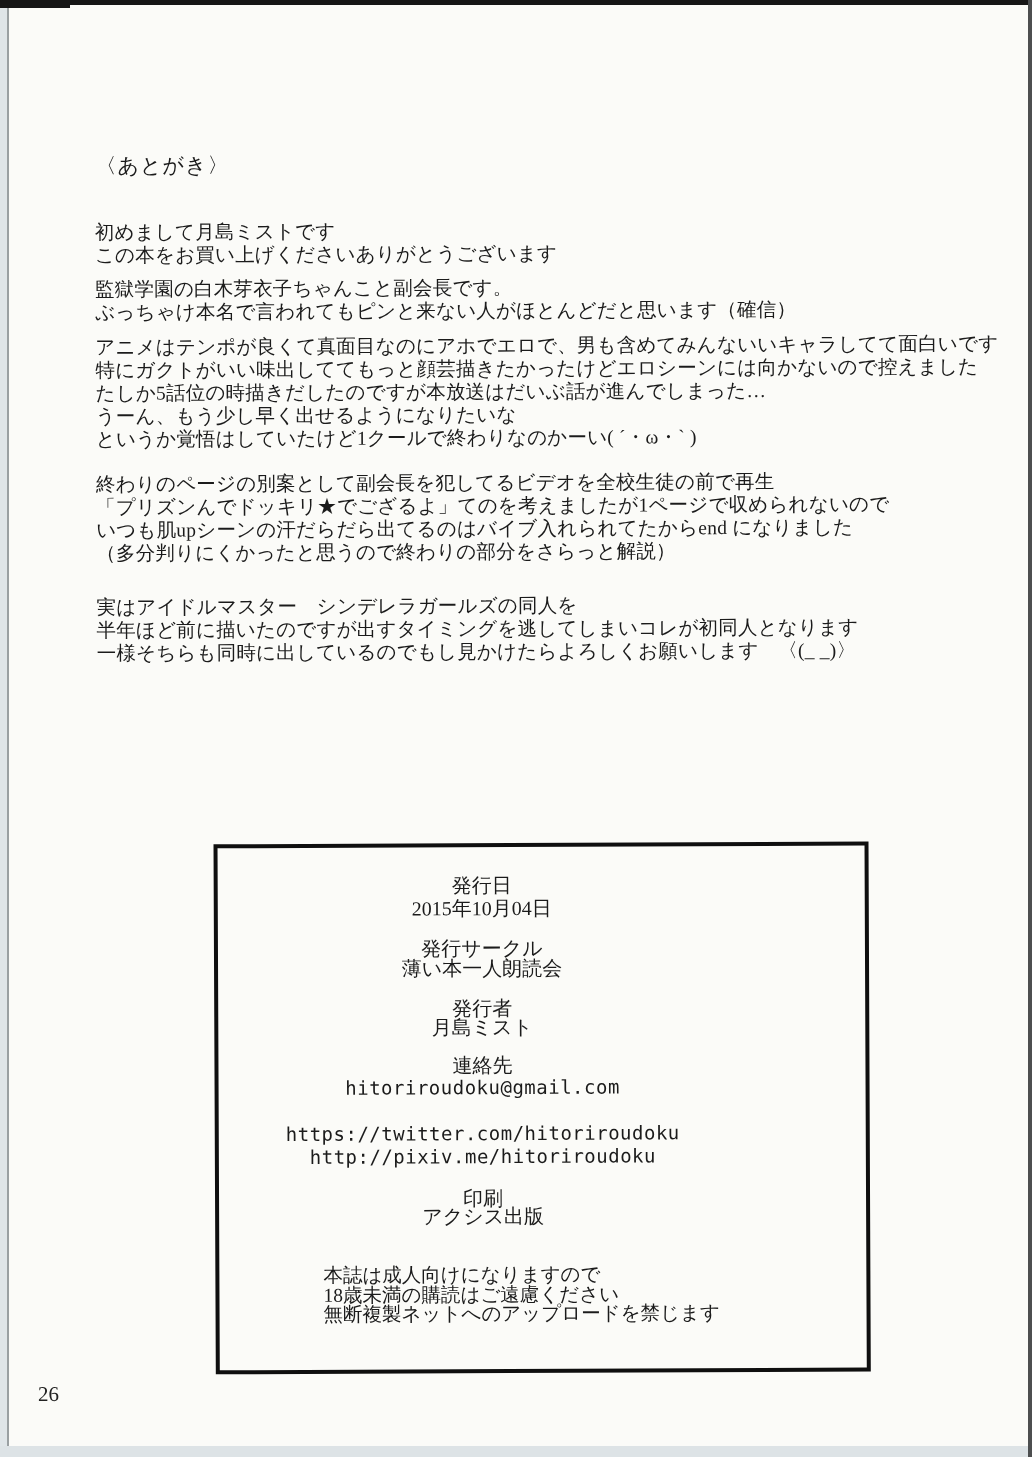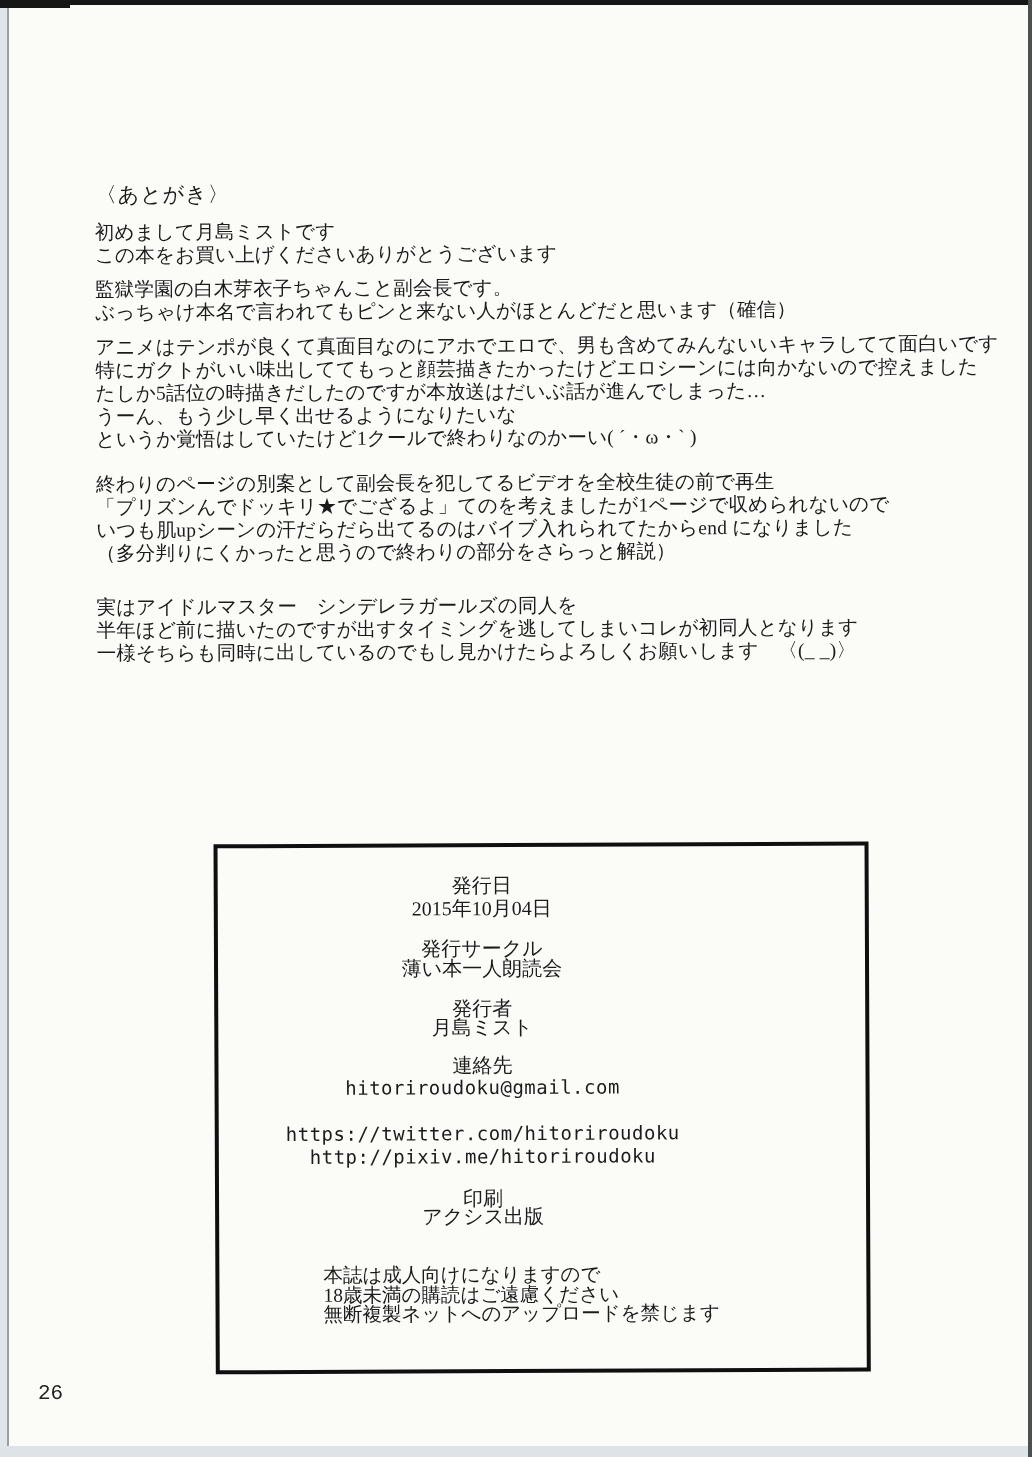--- a/index.html
+++ b/index.html
@@ -68,21 +68,20 @@
     transform: rotate(-0.25deg);
     transform-origin: 50% 50%;
   }
 
   .afterword-heading {
     position: absolute;
     left: 98px; top: 151px;
     font-size: 21px;
     line-height: 26px;
     letter-spacing: 1px;
-    margin-top: 29px;
   }
 
   .body-paragraph {
     position: absolute;
     left: 97px;
     font-size: 19.5px;
     line-height: 23px;
     white-space: pre-line;
     letter-spacing: 0.2px;
   }
@@ -132,21 +131,21 @@
     left: 104px; top: 418px;
     font-size: 19.5px;
     line-height: 19.5px;
     white-space: pre-line;
     text-align: left;
   }
 
   .page-number {
     position: absolute;
     left: 35px; top: 1380px;
-    font-family: Liberation Mono, monospace;
+    font-family: Liberation Serif, serif;
     font-size: 21px;
     color: #222;
   }
 </style>
 </head>
 <body>
 
 <div class="scan-top-line"></div>
 <div class="scan-top-line-thick"></div>
 <div class="scan-left-band"></div>

